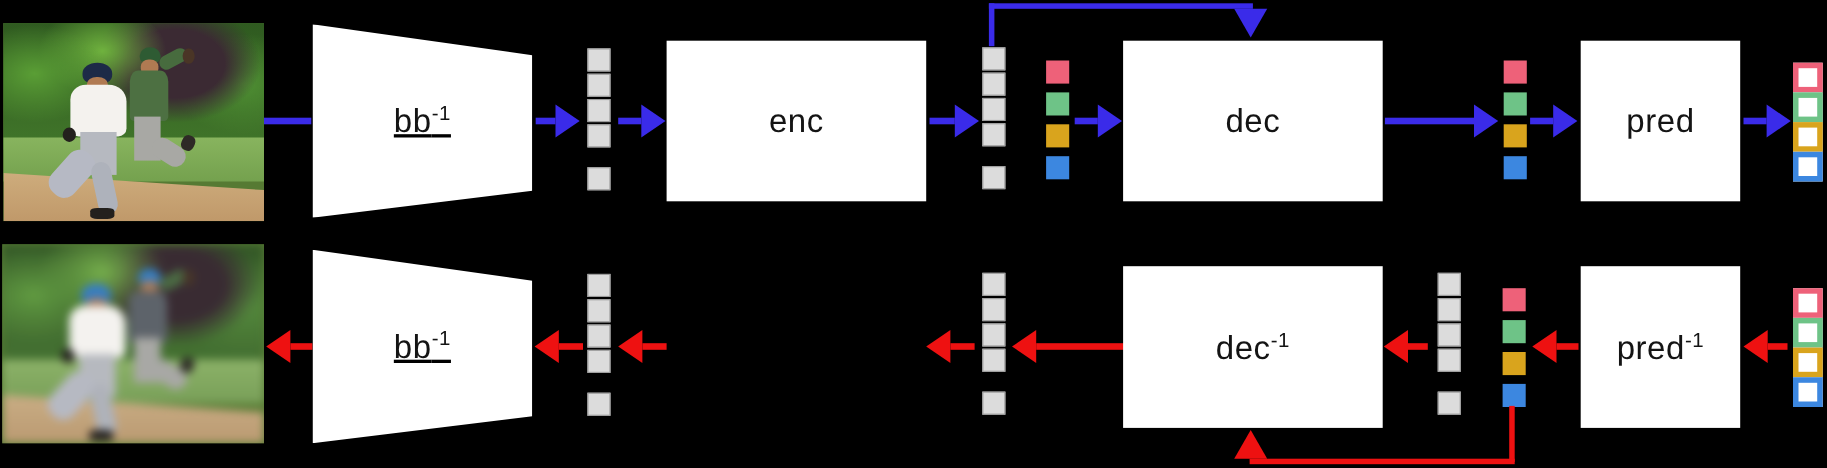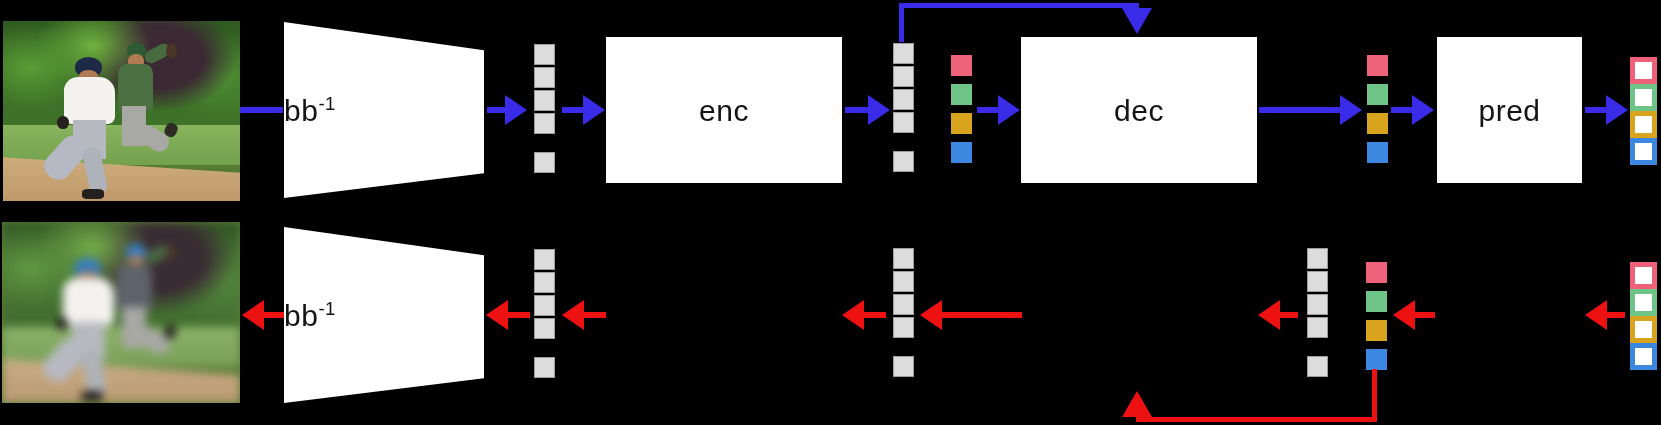--- a/index.html
+++ b/index.html
@@ -1,22 +1,22 @@
 <!DOCTYPE html>
 <html><head>
 <meta charset="utf-8">
 <style>
   html,body{margin:0;padding:0;background:#000;}
   .canvas{position:relative;width:1661px;height:425px;background:#000;overflow:hidden;
           font-family:"Liberation Sans",sans-serif;}
 
   
   .box{position:absolute;background:#ffffff;display:flex;align-items:center;justify-content:center;}
-  .trap{position:absolute;background:#ffffff;display:flex;align-items:center;
-        clip-path:polygon(0 0,100% 16%,100% 86%,0 100%);}
+  .trap{position:absolute;background:#ffffff;display:flex;align-items:center;justify-content:center;
+        clip-path:polygon(0 0,100% 16%,100% 86%,0 100%);text-decoration:underline;}
   .lbl{font-size:30px;color:#141414;letter-spacing:0.5px;}
   .lbl sup{font-size:0.62em;}
 
   
   .arr{position:absolute;height:6px;background:currentColor;}
   .fwd{color:#3a2be9;}
   .bwd{color:#ee1111;}
   .arr.r::after{content:"";position:absolute;left:100%;top:50%;transform:translateY(-50%);
     border-top:15px solid transparent;border-bottom:15px solid transparent;border-left:22px solid currentColor;}
   .arr.l::before{content:"";position:absolute;right:100%;top:50%;transform:translateY(-50%);
@@ -237,20 +237,23 @@
   <div class="tcol" style="left:893px;top:248px">
     <div class="tok"></div>
     <div class="tok"></div>
     <div class="tok"></div>
     <div class="tok"></div>
     <div class="tok skip"></div>
   </div>
 
   <div class="arr bwd l" style="left:942px;top:312px;width:80px"></div>
 
+  <div class="box" style="left:1021px;top:242px;width:236px;height:147px">
+    <span class="lbl"><span>dec</span><sup>-1</sup></span>
+  </div>
 
   <div class="arr bwd l" style="left:1280px;top:312px;width:18px"></div>
 
   <div class="tcol" style="left:1307px;top:248px">
     <div class="tok"></div>
     <div class="tok"></div>
     <div class="tok"></div>
     <div class="tok"></div>
     <div class="tok skip"></div>
   </div>
@@ -261,20 +264,23 @@
     <div class="q gold"></div>
     <div class="q blue"></div>
   </div>
 
   <div class="seg bwd" style="left:1372px;top:369px;width:5px;height:51px"></div>
   <div class="seg bwd" style="left:1136px;top:417px;width:241px;height:5px"></div>
   <div class="tri-up" style="left:1122px;top:391px"></div>
 
   <div class="arr bwd l" style="left:1415px;top:312px;width:20px"></div>
 
+  <div class="box" style="left:1437px;top:242px;width:145px;height:147px">
+    <span class="lbl"><span>pred</span><sup>-1</sup></span>
+  </div>
 
   <div class="arr bwd l" style="left:1607px;top:312px;width:18px"></div>
 
   <div class="ocol" style="left:1630px;top:262px">
     <div class="o pink"></div>
     <div class="o green"></div>
     <div class="o gold"></div>
     <div class="o blue"></div>
   </div>
 

